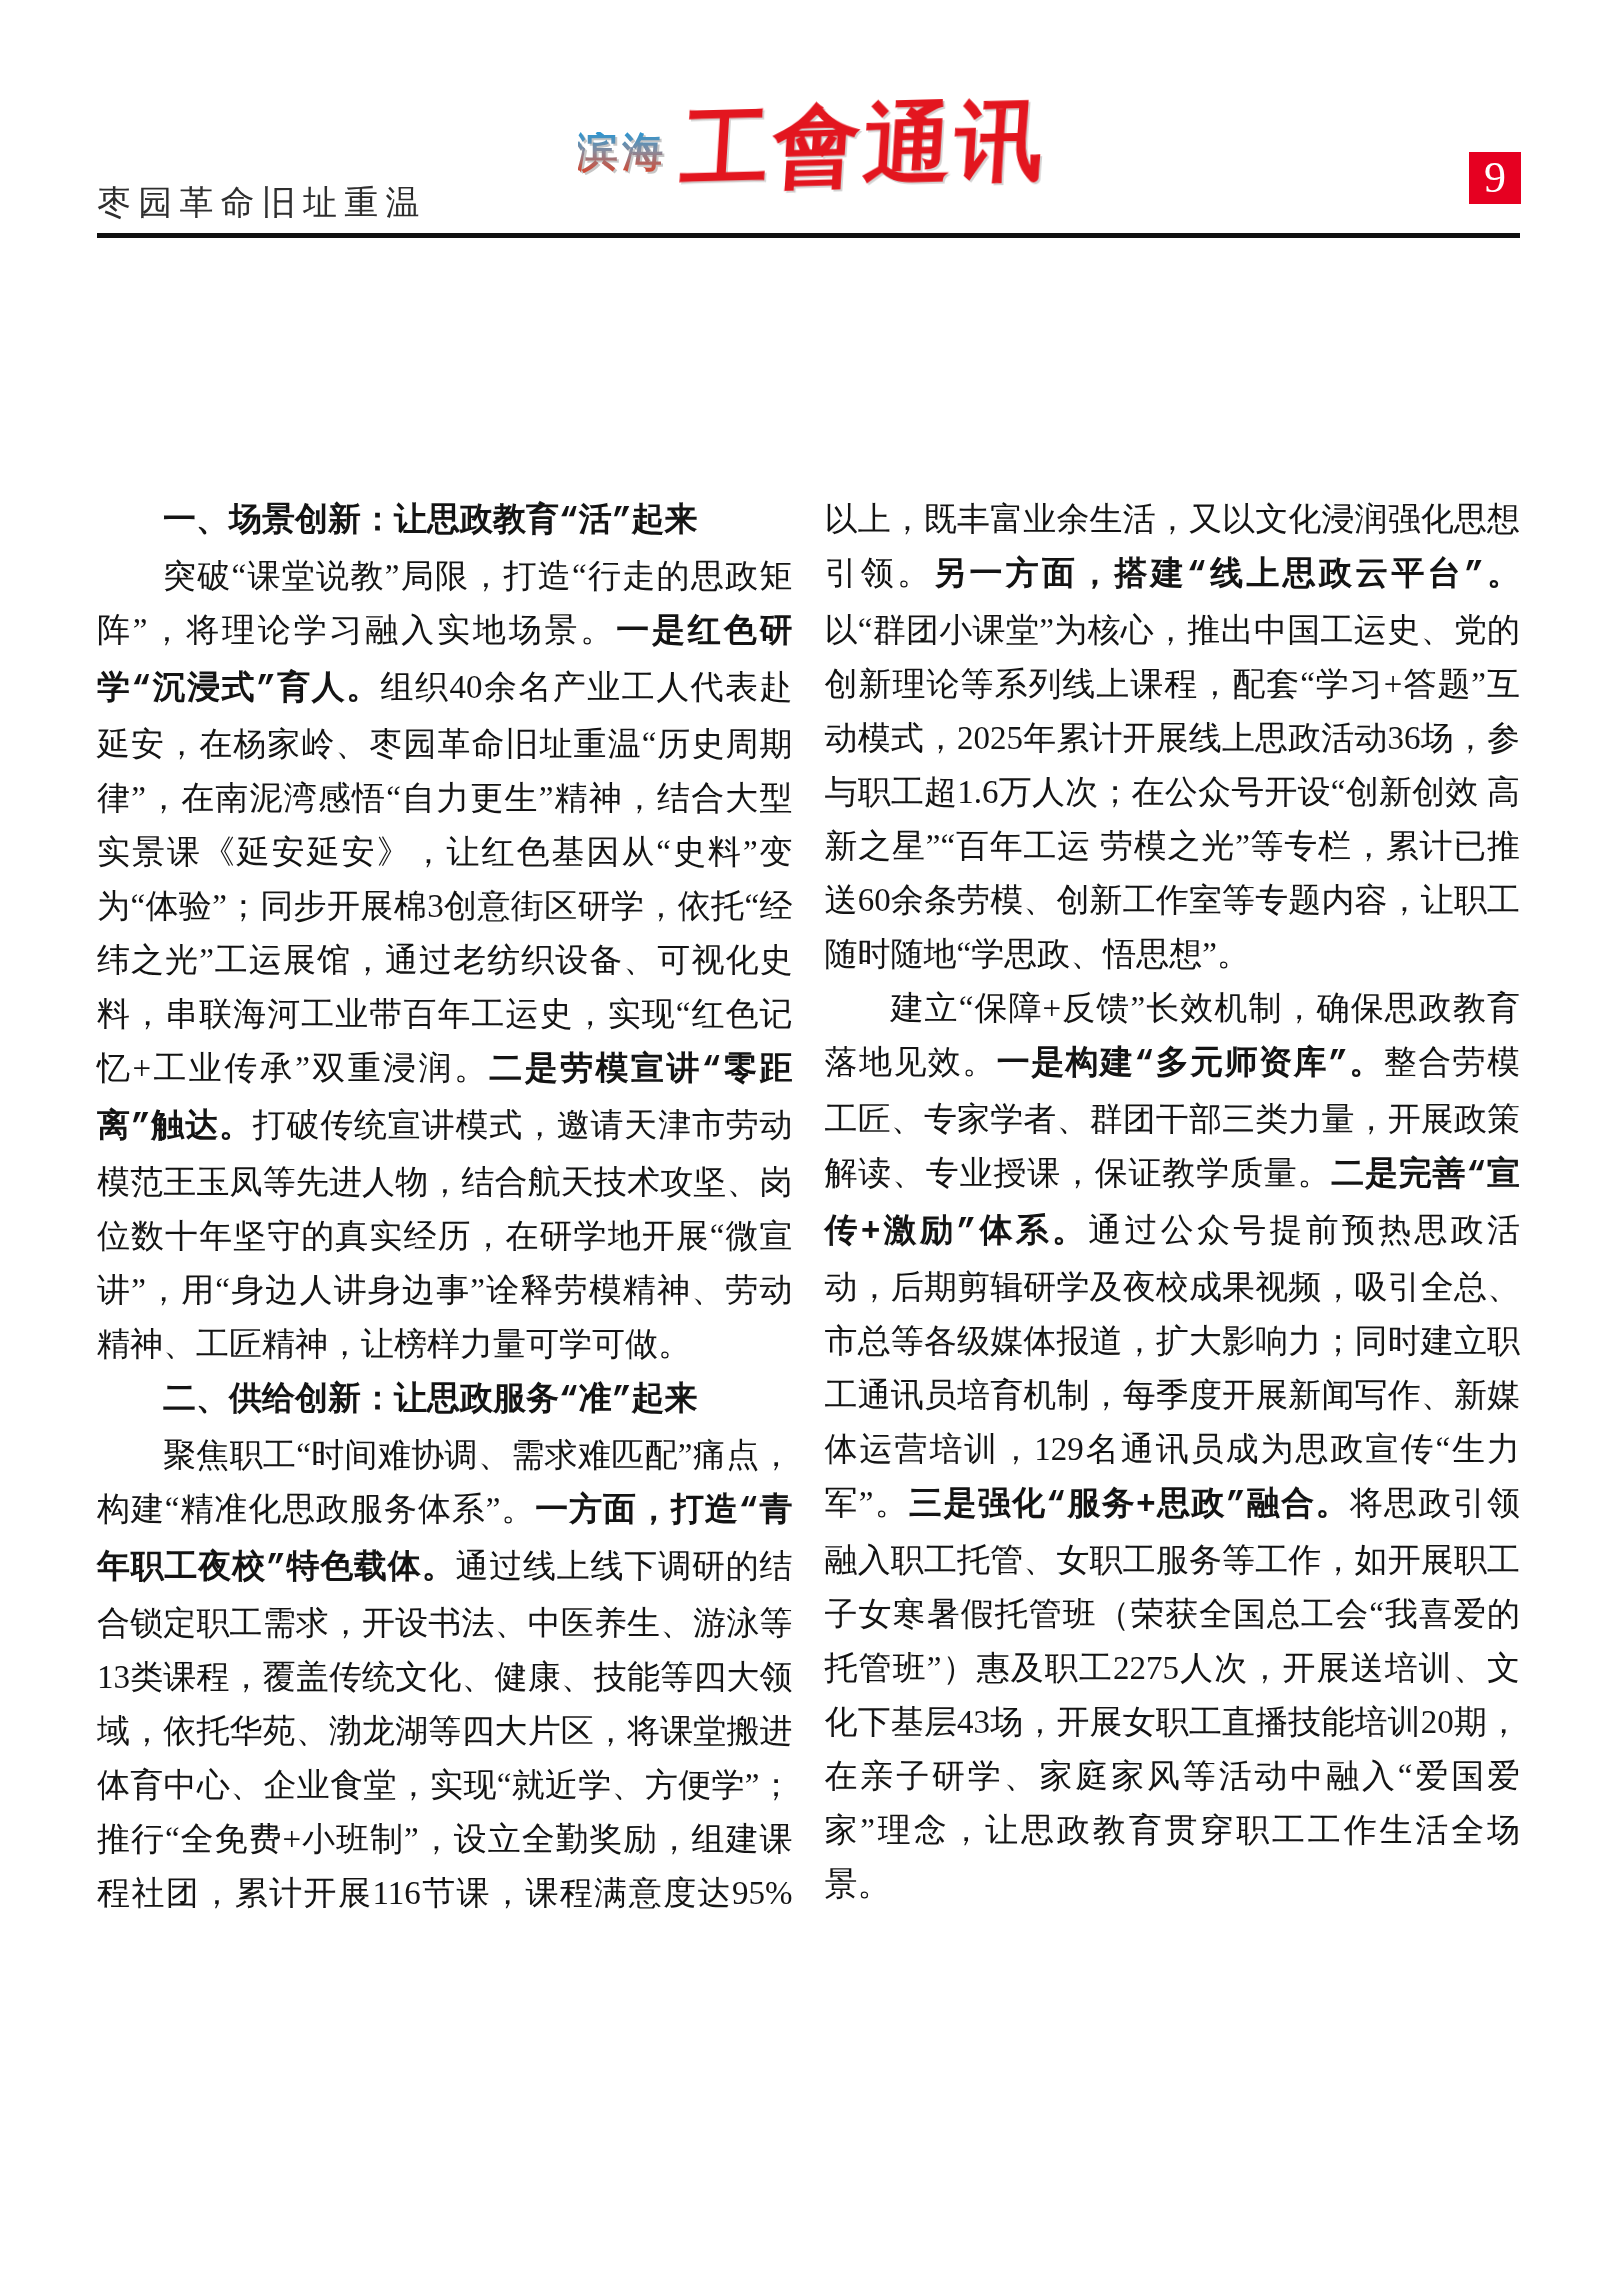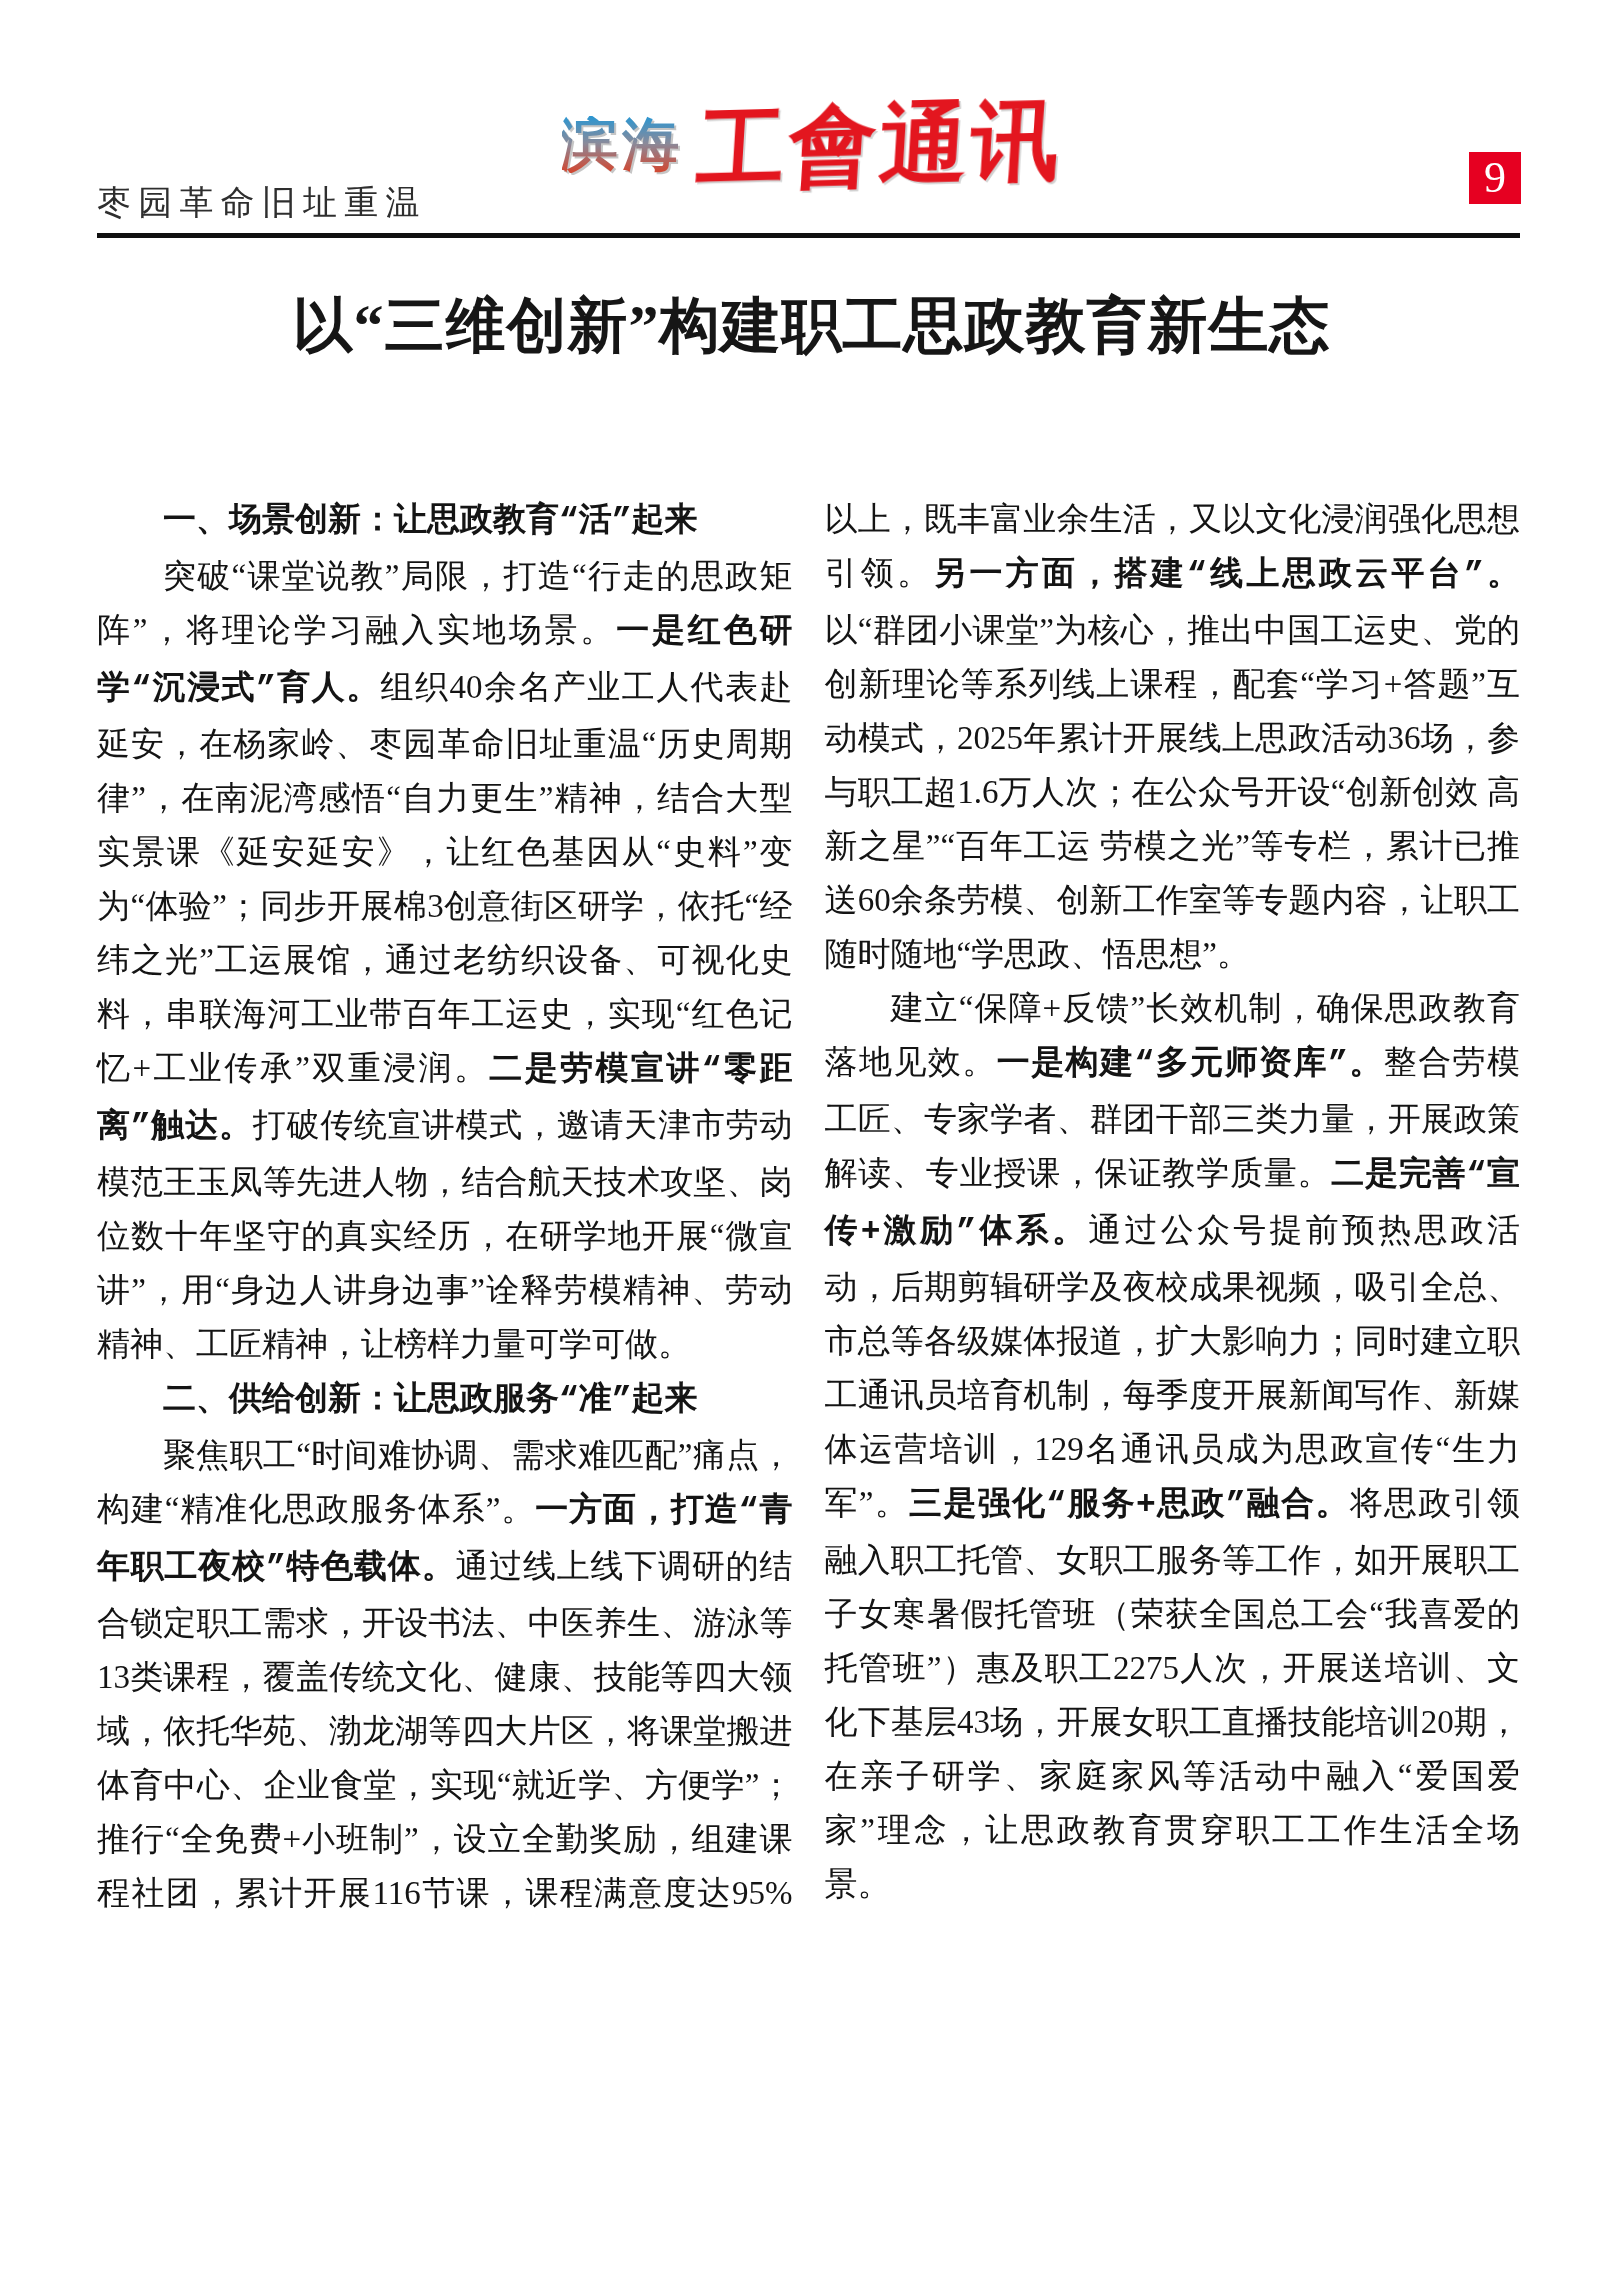--- a/index.html
+++ b/index.html
@@ -31,21 +31,21 @@
     left: 50%;
     transform: translateX(-50%);
     display: flex;
     align-items: flex-end;
     gap: 14.3px;
     white-space: nowrap;
   }
   .masthead-prefix {
     font-family: "Liberation Sans", sans-serif;
     font-weight: bold;
-    font-size: 57px;
+    font-size: 41px;
     line-height: 1;
     letter-spacing: 4.1px;
     background: linear-gradient(180deg, var(--mast-blue) 0%, #8a8a9a 48%, var(--mast-red-btm) 96%);
     -webkit-background-clip: text;
     background-clip: text;
     color: transparent;
     filter: drop-shadow(2px 2px 0 #c6c6c6);
     margin-bottom: 17.4px;
   }
   .masthead-title {
@@ -148,21 +148,20 @@
     <span class="masthead-prefix">滨海</span>
     <span class="masthead-title">工會通讯</span>
   </div>
 
   <div class="page-badge">
     <span>9</span>
   </div>
 
   <div class="rule"></div>
 
-  <div class="article-title">以“三维创新”构建职工思政教育新生态</div>
 
 
   <div class="article-body">
       <p class="heading"><span class="bold">一、场景创新：让思政教育“活”起来</span></p>
       <p class="para"><span>突破“课堂说教”局限，打造“行走的思政矩阵”，将理论学习融入实地场景。</span><span class="bold">一是红色研学“沉浸式”育人。</span><span>组织40余名产业工人代表赴延安，在杨家岭、枣园革命旧址重温“历史周期律”，在南泥湾感悟“自力更生”精神，结合大型实景课《延安延安》，让红色基因从“史料”变为“体验”；同步开展棉3创意街区研学，依托“经纬之光”工运展馆，通过老纺织设备、可视化史料，串联海河工业带百年工运史，实现“红色记忆+工业传承”双重浸润。</span><span class="bold">二是劳模宣讲“零距离”触达。</span><span>打破传统宣讲模式，邀请天津市劳动模范王玉凤等先进人物，结合航天技术攻坚、岗位数十年坚守的真实经历，在研学地开展“微宣讲”，用“身边人讲身边事”诠释劳模精神、劳动精神、工匠精神，让榜样力量可学可做。</span></p>
       <p class="heading"><span class="bold">二、供给创新：让思政服务“准”起来</span></p>
       <p class="para"><span>聚焦职工“时间难协调、需求难匹配”痛点，构建“精准化思政服务体系”。</span><span class="bold">一方面，打造“青年职工夜校”特色载体。</span><span>通过线上线下调研的结合锁定职工需求，开设书法、中医养生、游泳等13类课程，覆盖传统文化、健康、技能等四大领域，依托华苑、渤龙湖等四大片区，将课堂搬进体育中心、企业食堂，实现“就近学、方便学”；推行“全免费+小班制”，设立全勤奖励，组建课程社团，累计开展116节课，课程满意度达95%以上，既丰富业余生活，又以文化浸润强化思想引领。</span><span class="bold">另一方面，搭建“线上思政云平台”。</span><span>以“群团小课堂”为核心，推出中国工运史、党的创新理论等系列线上课程，配套“学习+答题”互动模式，2025年累计开展线上思政活动36场，参与职工超1.6万人次；在公众号开设“创新创效 高新之星”“百年工运 劳模之光”等专栏，累计已推送60余条劳模、创新工作室等专题内容，让职工随时随地“学思政、悟思想”。</span></p>
       <p class="para"><span>建立“保障+反馈”长效机制，确保思政教育落地见效。</span><span class="bold">一是构建“多元师资库”。</span><span>整合劳模工匠、专家学者、群团干部三类力量，开展政策解读、专业授课，保证教学质量。</span><span class="bold">二是完善“宣传+激励”体系。</span><span>通过公众号提前预热思政活动，后期剪辑研学及夜校成果视频，吸引全总、市总等各级媒体报道，扩大影响力；同时建立职工通讯员培育机制，每季度开展新闻写作、新媒体运营培训，129名通讯员成为思政宣传“生力军”。</span><span class="bold">三是强化“服务+思政”融合。</span><span>将思政引领融入职工托管、女职工服务等工作，如开展职工子女寒暑假托管班（荣获全国总工会“我喜爱的托管班”）惠及职工2275人次，开展送培训、文化下基层43场，开展女职工直播技能培训20期，在亲子研学、家庭家风等活动中融入“爱国爱家”理念，让思政教育贯穿职工工作生活全场景。</span></p>
     </div>
 

